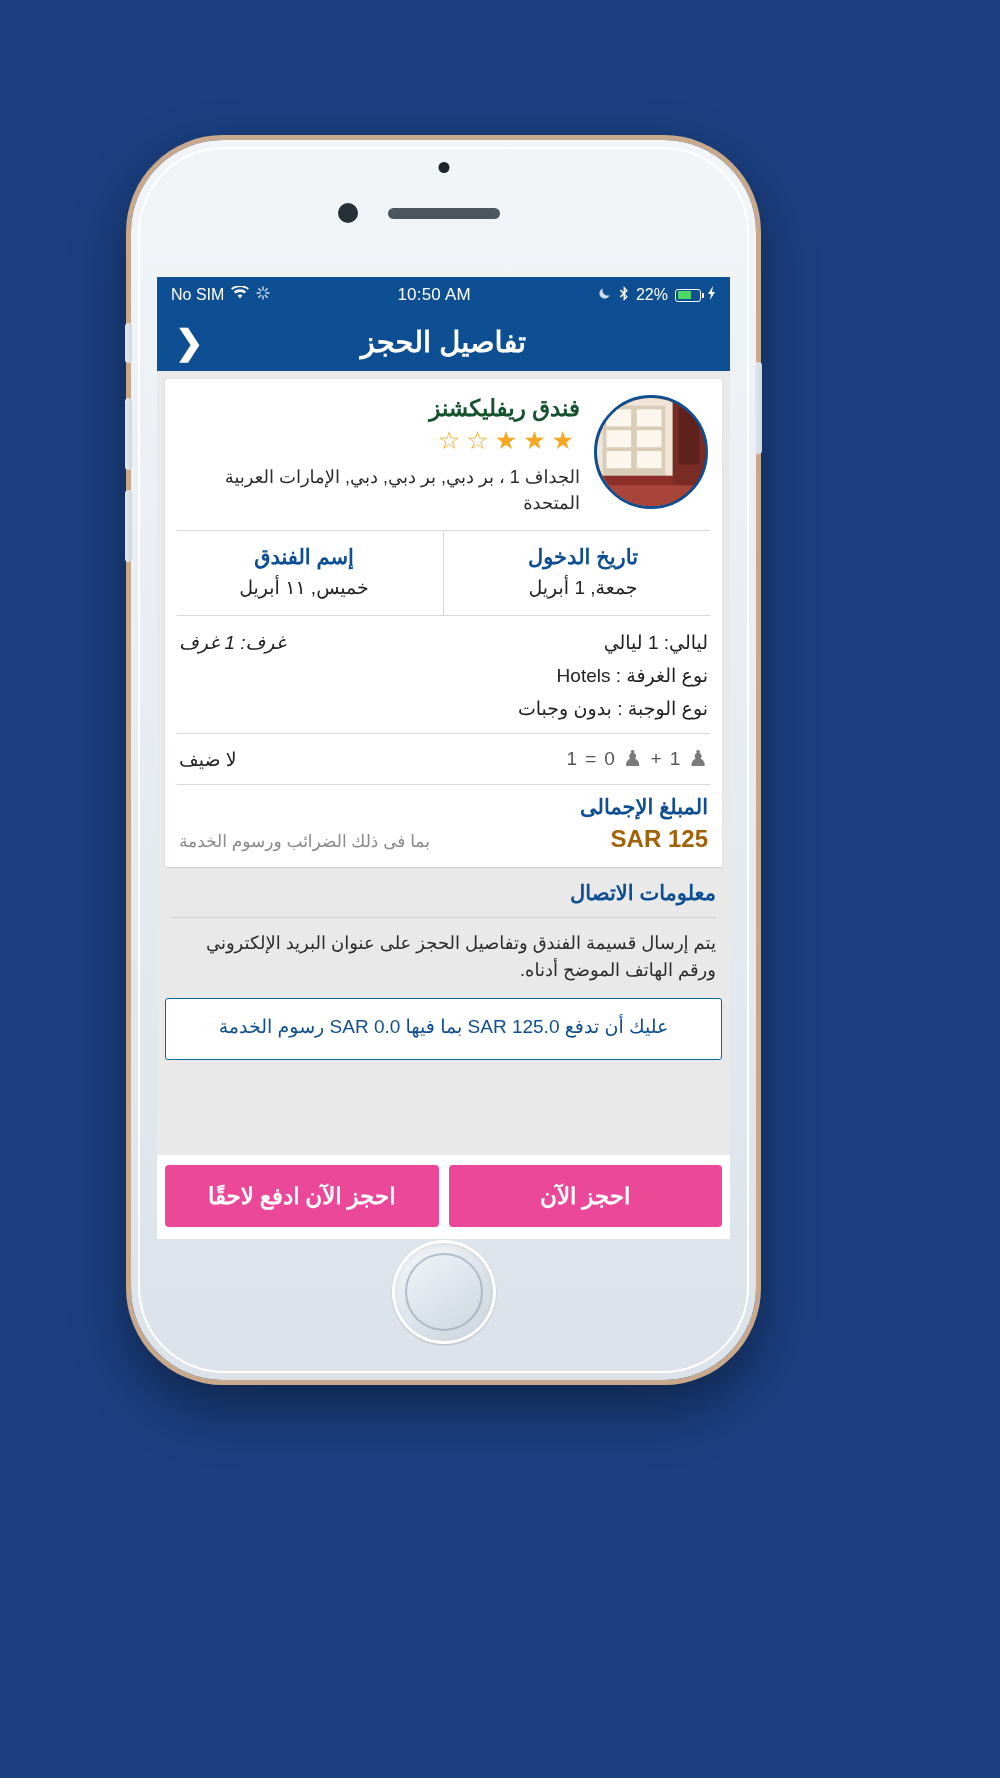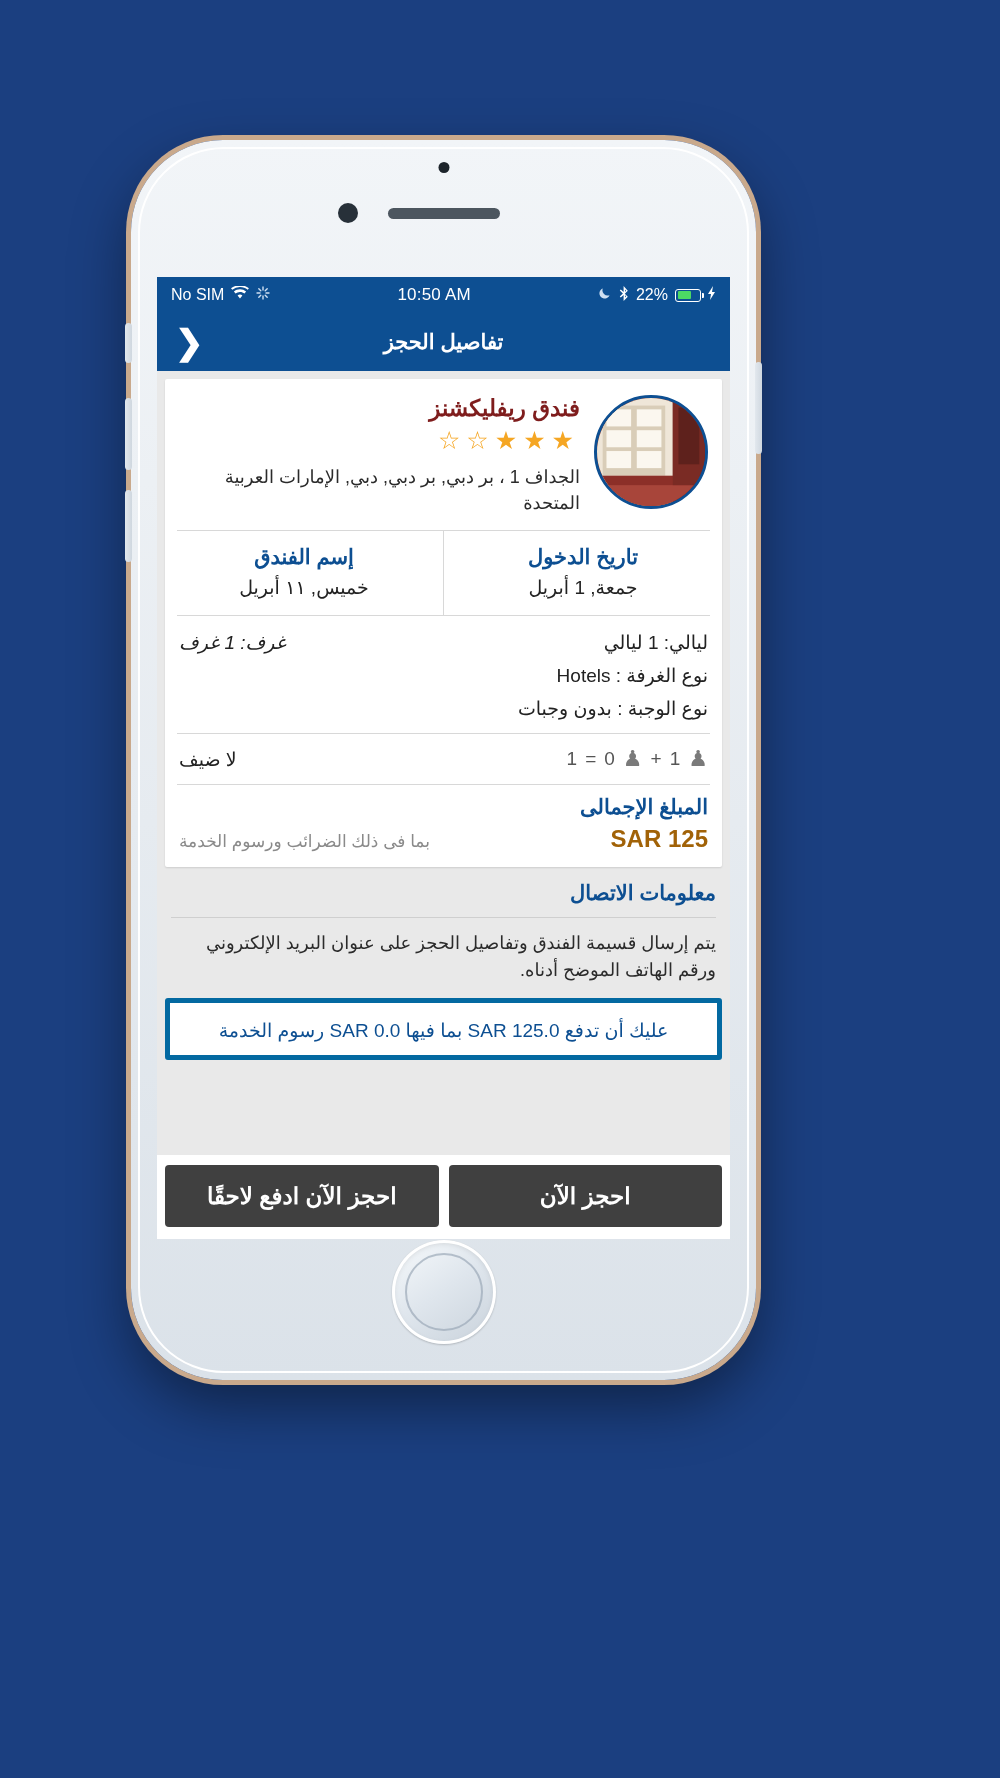--- a/index.html
+++ b/index.html
@@ -129,21 +129,21 @@
   
   .navbar {
     height: 58px;
     background: #0d4f92;
     color: #fff;
     display: flex;
     align-items: center;
     justify-content: center;
     position: relative;
   }
-  .navbar .title { font-size: 21px; font-weight: bold; }
+  .navbar .title { font-size: 29px; font-weight: bold; }
   .nav-chevron {
     position: absolute;
     left: 18px;
     font-size: 34px;
     line-height: 1;
     font-weight: bold;
     transform: scaleX(-1);
   }
 
   
@@ -172,21 +172,21 @@
     width: 114px; height: 114px;
     border-radius: 50%;
     flex: 0 0 114px;
     border: 3px solid #0d4f92;
     overflow: hidden;
     position: relative;
     background: #7b2f2f;
   }
   .thumb-art { position: absolute; inset: 0; }
   .hotel-info { flex: 1; text-align: right; }
-  .hotel-name { color: #7f1d1d; font-size: 23px; font-weight: bold; }
+  .hotel-name { color: #14532d; font-size: 23px; font-weight: bold; }
   .stars { margin-top: 4px; font-size: 25px; color: #f5a623; letter-spacing: 6px; direction: ltr; text-align: right; }
   .hotel-addr { margin-top: 9px; font-size: 18px; color: #2b2b2b; line-height: 1.45; }
 
   .divider { height: 1px; background: #d8d8d8; margin: 0 12px; }
 
   
   .dates {
     display: flex;
     flex-direction: row;
   }
@@ -239,21 +239,21 @@
   .contact {
     padding: 14px 14px 0 14px;
   }
   .contact-title { color: #0d4f92; font-size: 21px; font-weight: bold; text-align: right; }
   .contact-rule { height: 1px; background: #cfcfcf; margin: 12px 0 12px 0; }
   .contact-text { font-size: 18px; color: #2b2b2b; line-height: 1.5; text-align: right; }
 
   .notice {
     margin: 14px 8px 0 8px;
     background: #fff;
-    border: 5px solid #0369a1;
+    border: 1px solid #0369a1;
     border-radius: 3px;
     padding: 14px 14px 10px 14px;
     color: #0d4f92;
     font-size: 19px;
     line-height: 1.45;
     text-align: center;
     height: 62px;
     overflow: hidden;
   }
 
@@ -262,25 +262,25 @@
     position: absolute;
     left: 0; right: 0; bottom: 0;
     background: #fff;
     padding: 10px 8px 12px 8px;
     display: flex;
     flex-direction: row;
     gap: 10px;
   }
   .btn {
     flex: 1;
-    background: #404040;
+    background: #ec4899;
     color: #fff;
     border: none;
     border-radius: 4px;
-    font-family: Liberation Sans, sans-serif;
+    font-family: Liberation Serif, serif;
     font-size: 23px;
     font-weight: bold;
     height: 62px;
     cursor: pointer;
   }
 </style>
 </head>
 <body>
 
 <div class="page">

